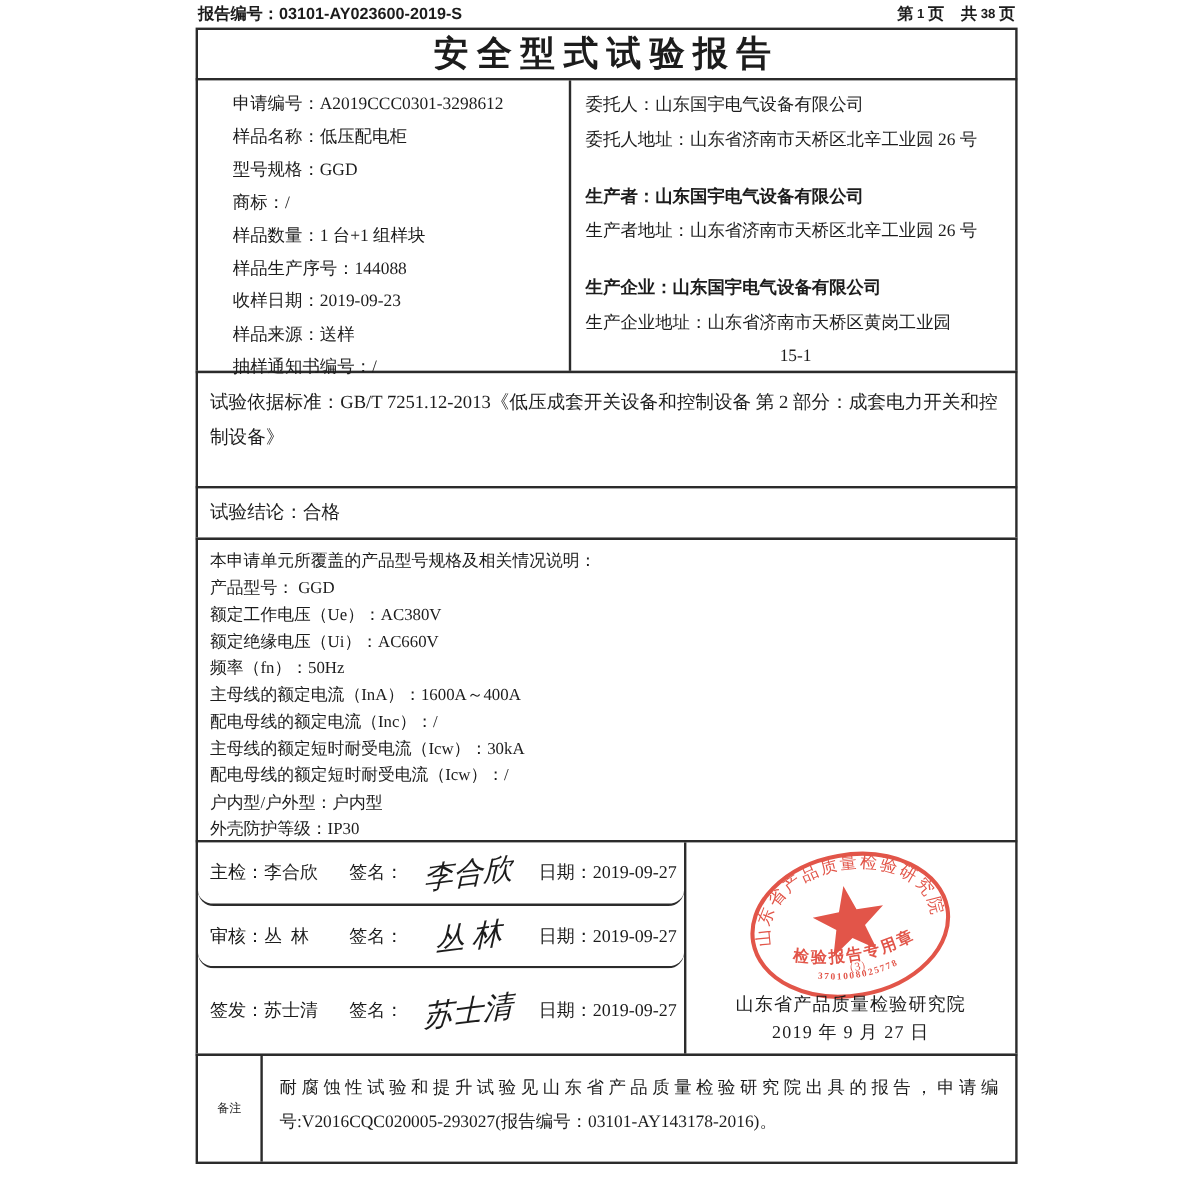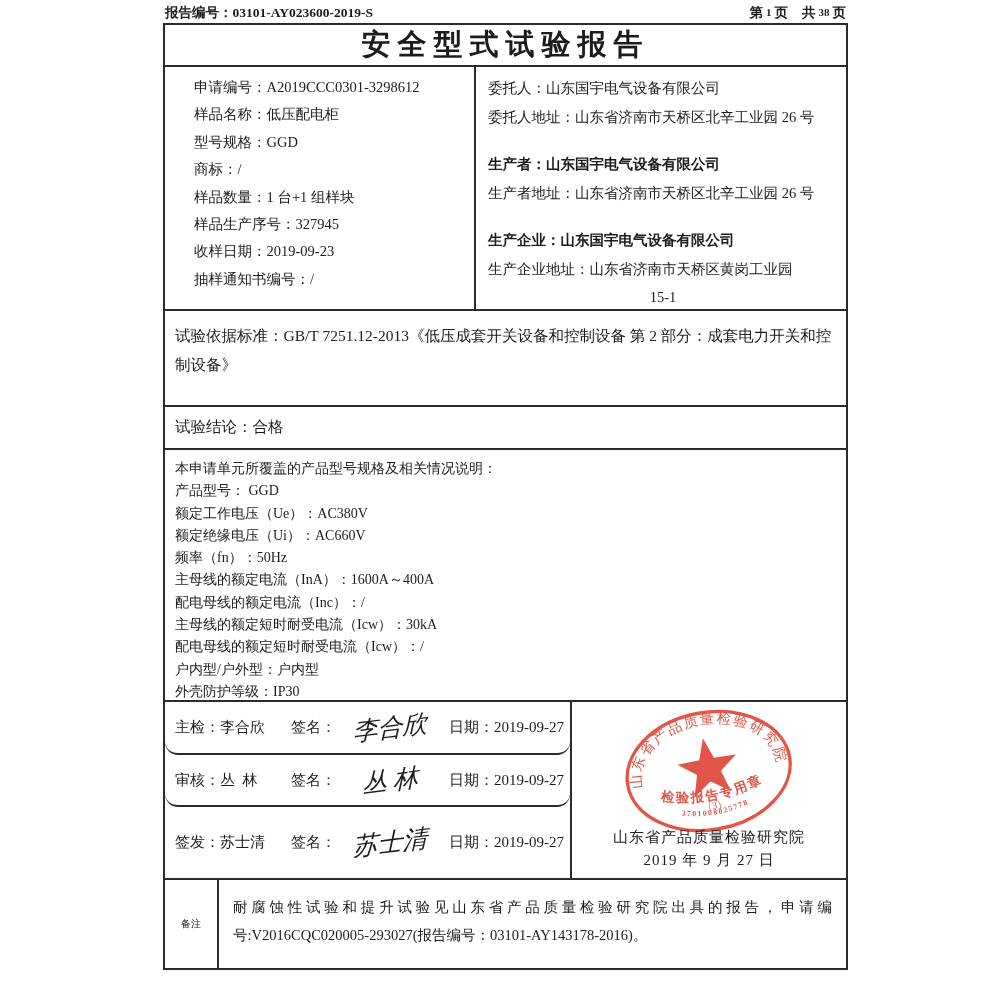--- a/index.html
+++ b/index.html
@@ -1,20 +1,20 @@
 <!DOCTYPE html>
 <html><head>
 <meta charset="utf-8">
 <style>
   html,body{margin:0;padding:0;background:#ffffff;}
   body{width:1000px;height:1000px;position:relative;color:#1c1c1c;
        font-family:"Liberation Serif","DejaVu Serif",serif;}
   .page{position:absolute;left:163px;top:0;width:685px;}
-  .doc-header{height:20px;margin-top:3px;display:flex;justify-content:space-between;align-items:center;
-       font-family:Liberation Serif, serif;font-weight:bold;font-size:13.5px;padding:0 2px;}
+  .doc-header{height:20px;margin-top:3px;display:flex;justify-content:space-between;
+       font-family:Liberation Sans, sans-serif;font-weight:bold;font-size:13.5px;padding:0 2px;}
   .page-indicator span{display:inline-block;}
   .page-indicator .num{font-size:11px;margin:0 3px;transform:translateY(-1px);}
   .page-indicator .sep{margin-left:14px;}
   .title-box{border:2px solid #2b2b2b;height:44px;display:flex;align-items:center;justify-content:center;box-sizing:border-box;}
   .title-box span{font-size:29px;font-weight:700;letter-spacing:7px;}
   .sec{border:2px solid #2b2b2b;margin-top:-2px;box-sizing:border-box;background:#fff;}
   
   .info-table{height:246px;display:flex;}
   .info-left{width:292px;border-right:2px solid #2b2b2b;padding:7px 8px 0 10px;font-size:14.5px;line-height:27.4px;box-sizing:border-box;margin-left:19px;}
   .info-right{flex:1;padding:7px 8px 0 12px;font-size:14.5px;line-height:28.5px;}
@@ -65,22 +65,23 @@
     <span>安全型式试验报告</span>
   </div>
 
   <div class="sec info-table">
     <div class="info-left">
       <div>申请编号：A2019CCC0301-3298612</div>
       <div>样品名称：低压配电柜</div>
       <div>型号规格：GGD</div>
       <div>商标：/</div>
       <div>样品数量：1 台+1 组样块</div>
-      <div>样品生产序号：327945</div>
+      <div>样品生产序号：144088</div>
       <div>收样日期：2019-09-23</div>
+      <div>样品来源：送样</div>
       <div>抽样通知书编号：/</div>
     </div>
     <div class="info-right">
       <div>委托人：山东国宇电气设备有限公司</div>
       <div>委托人地址：山东省济南市天桥区北辛工业园 26 号</div>
       <div class="gap">生产者：山东国宇电气设备有限公司</div>
       <div>生产者地址：山东省济南市天桥区北辛工业园 26 号</div>
       <div class="gap">生产企业：山东国宇电气设备有限公司</div>
       <div>生产企业地址：山东省济南市天桥区黄岗工业园</div>
       <div class="center">15-1</div>

